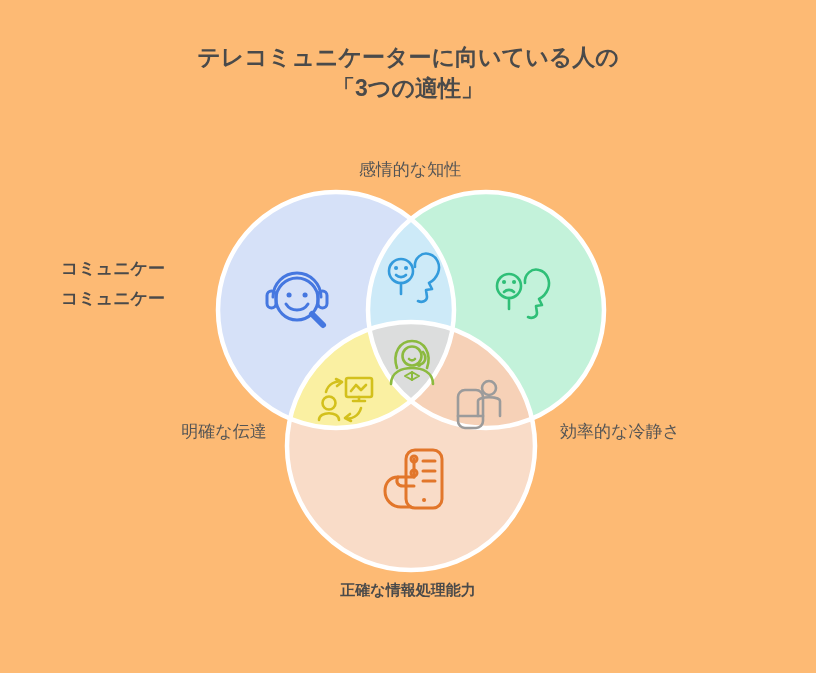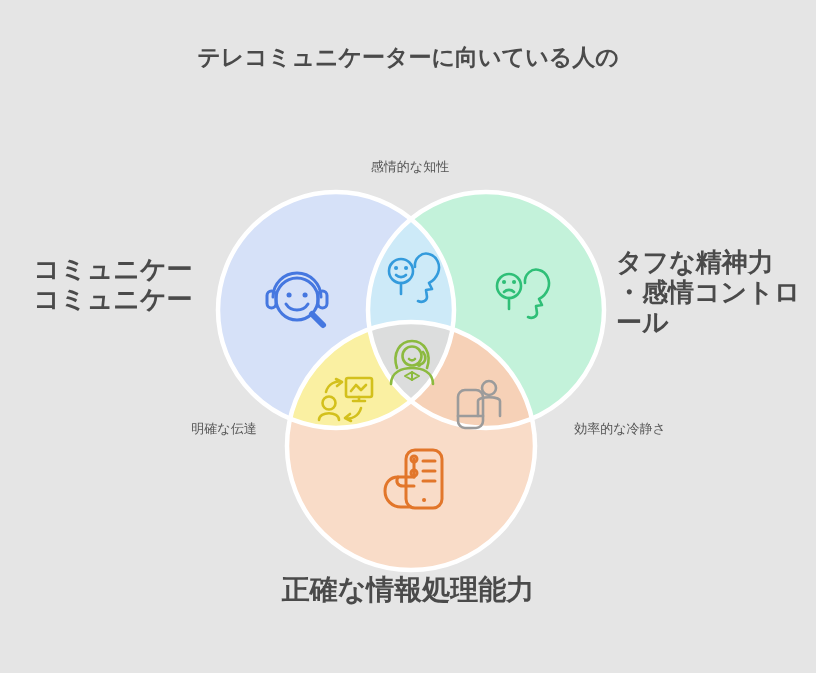--- a/index.html
+++ b/index.html
@@ -1,32 +1,32 @@
 <!DOCTYPE html>
 <html><head>
 <meta charset="utf-8">
 <style>
   html,body{margin:0;padding:0;background:#fff;}
   #stage{
-    position:relative;width:816px;height:673px;background:#e5e5e5;overflow:hidden;
+    position:relative;width:816px;height:673px;background:#fdba74;overflow:hidden;
     font-family:"Liberation Sans","DejaVu Sans",sans-serif;
   }
   .abs{position:absolute;}
   .title{
     top:42px;left:0;width:100%;text-align:center;
     font-size:23px;font-weight:bold;color:#4a4a4a;line-height:31px;
   }
-  .lbl{color:#555555;font-size:13px;text-align:center;}
+  .lbl{color:#555555;font-size:17px;text-align:center;}
   .lbl-emotional{top:158px;left:260px;width:300px;}
   .lbl-clear{top:420px;left:159px;width:130px;}
   .lbl-efficient{top:420px;left:530px;width:180px;}
-  .lbl-bold{font-weight:bold;color:#4a4a4a;font-size:26px;line-height:30px;}
+  .lbl-bold{font-weight:bold;color:#4a4a4a;font-size:17px;line-height:30px;}
   .lbl-communication{top:254px;left:18px;width:190px;text-align:center;}
   .lbl-mental{top:247px;left:616px;width:200px;text-align:left;}
-  .lbl-accuracy{top:575px;left:0;width:100%;text-align:center;font-size:28px;}
+  .lbl-accuracy{top:575px;left:0;width:100%;text-align:center;font-size:15px;}
   svg{display:block;}
   .icon{fill:none;stroke-width:3;stroke-linecap:round;stroke-linejoin:round;}
   .sw26{stroke-width:2.6;}
 </style>
 </head>
 <body>
 
 <div id="stage">
 
   <svg class="abs" style="top:0;left:0" width="816" height="673" viewBox="0 0 816 673">
@@ -128,34 +128,30 @@
       <circle cx="3" cy="-21" r="3"></circle>
       <circle cx="3" cy="-7" r="3"></circle>
       <path d="M 13,20 l .1,0" stroke-width="4"></path>
       <path d="M 3,-3 L -13,-3 C -21,-3 -26,3 -26,11 C -26,20 -19,27 -10,27 L 0,27"></path>
       <path d="M -13,-3 C -16,2 -13,6 -8,6 L 3,6"></path>
     </g>
   </svg>
 
   <div class="abs title">
     <div>テレコミュニケーターに向いている人の</div>
+    <div>「3つの適性」</div>
   </div>
 
   <div class="abs lbl lbl-emotional">感情的な知性</div>
 
   <div class="abs lbl lbl-bold lbl-communication">
     <div>コミュニケー</div>
     <div>コミュニケー</div>
   </div>
 
-  <div class="abs lbl lbl-bold lbl-mental">
-    <div>タフな精神力</div>
-    <div>・感情コントロ</div>
-    <div>ール</div>
-  </div>
 
   <div class="abs lbl lbl-efficient">効率的な冷静さ</div>
 
   <div class="abs lbl lbl-clear">明確な伝達</div>
 
   <div class="abs lbl lbl-bold lbl-accuracy">正確な情報処理能力</div>
 
 </div>
 
 </body></html>

